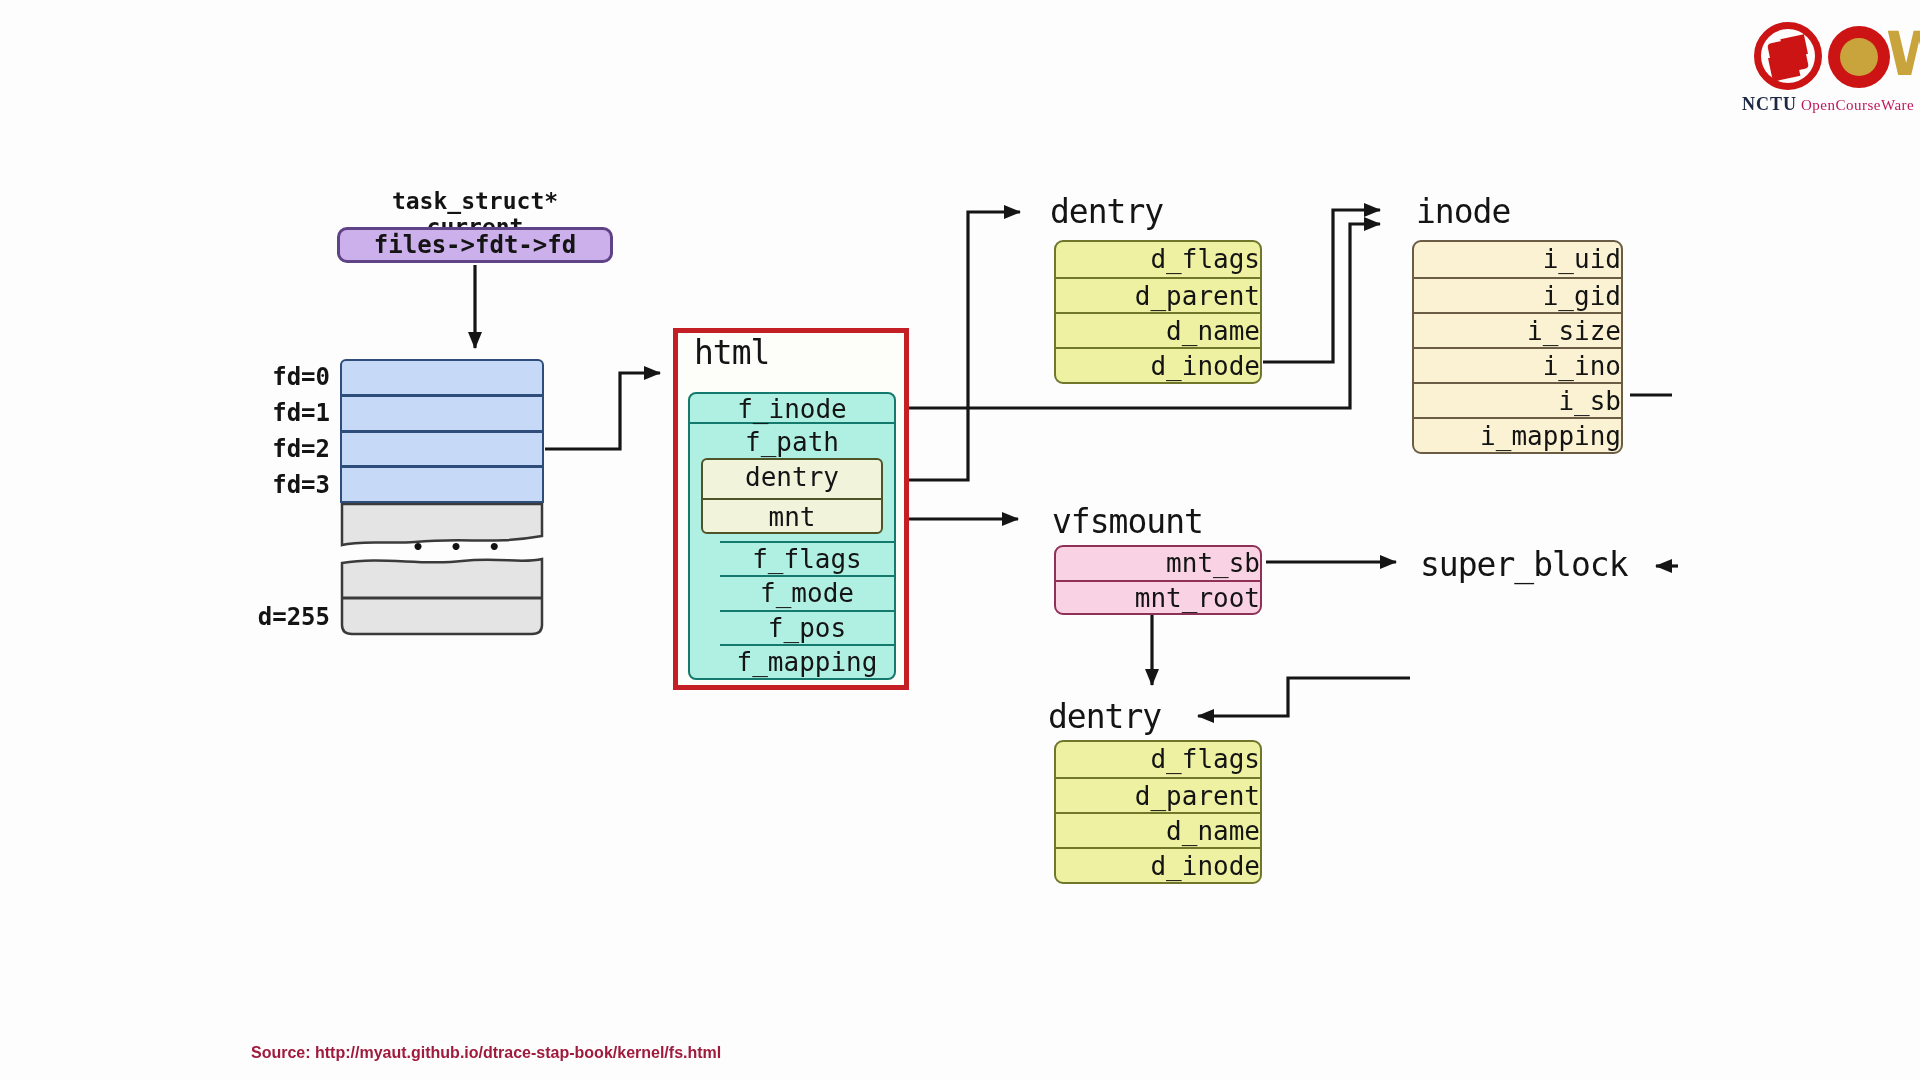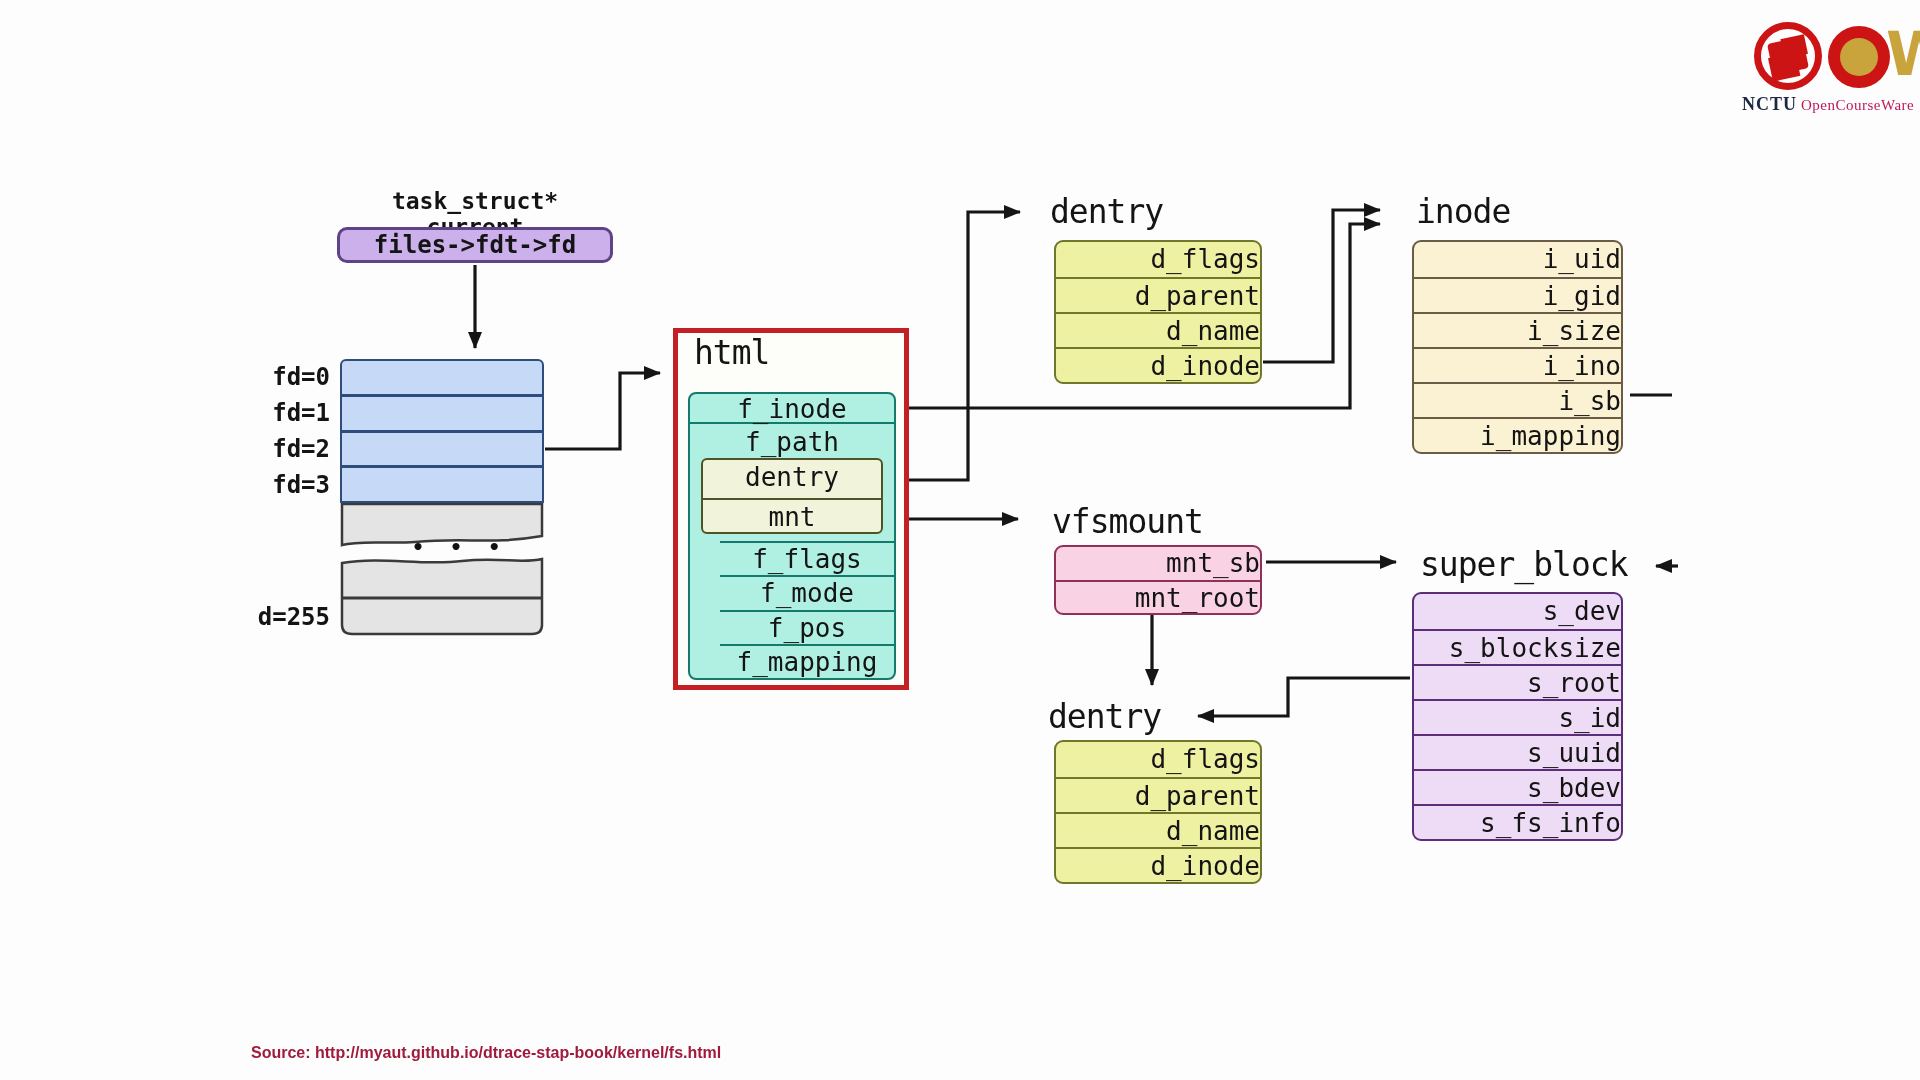--- a/index.html
+++ b/index.html
@@ -167,29 +167,20 @@
       <div class="field">i_mapping</div>
     </div>
 
   <div class="struct-title" style="left:1052px;top:502px;">vfsmount</div>
   <div class="struct pink" style="left:1054px;top:545px;width:208px;">
       <div class="field">mnt_sb</div>
       <div class="field">mnt_root</div>
     </div>
 
   <div class="struct-title" style="left:1420px;top:545px;">super_block</div>
-  <div class="struct lav" style="left:1412px;top:592px;width:211px;">
-      <div class="field">s_dev</div>
-      <div class="field">s_blocksize</div>
-      <div class="field">s_root</div>
-      <div class="field">s_id</div>
-      <div class="field">s_uuid</div>
-      <div class="field">s_bdev</div>
-      <div class="field">s_fs_info</div>
-    </div>
 
   <div class="struct-title" style="left:1048px;top:697px;">dentry</div>
   <div class="struct yellow" style="left:1054px;top:740px;width:208px;">
       <div class="field">d_flags</div>
       <div class="field">d_parent</div>
       <div class="field">d_name</div>
       <div class="field">d_inode</div>
     </div>
 
   <div class="abs source">Source: http://myaut.github.io/dtrace-stap-book/kernel/fs.html</div>

